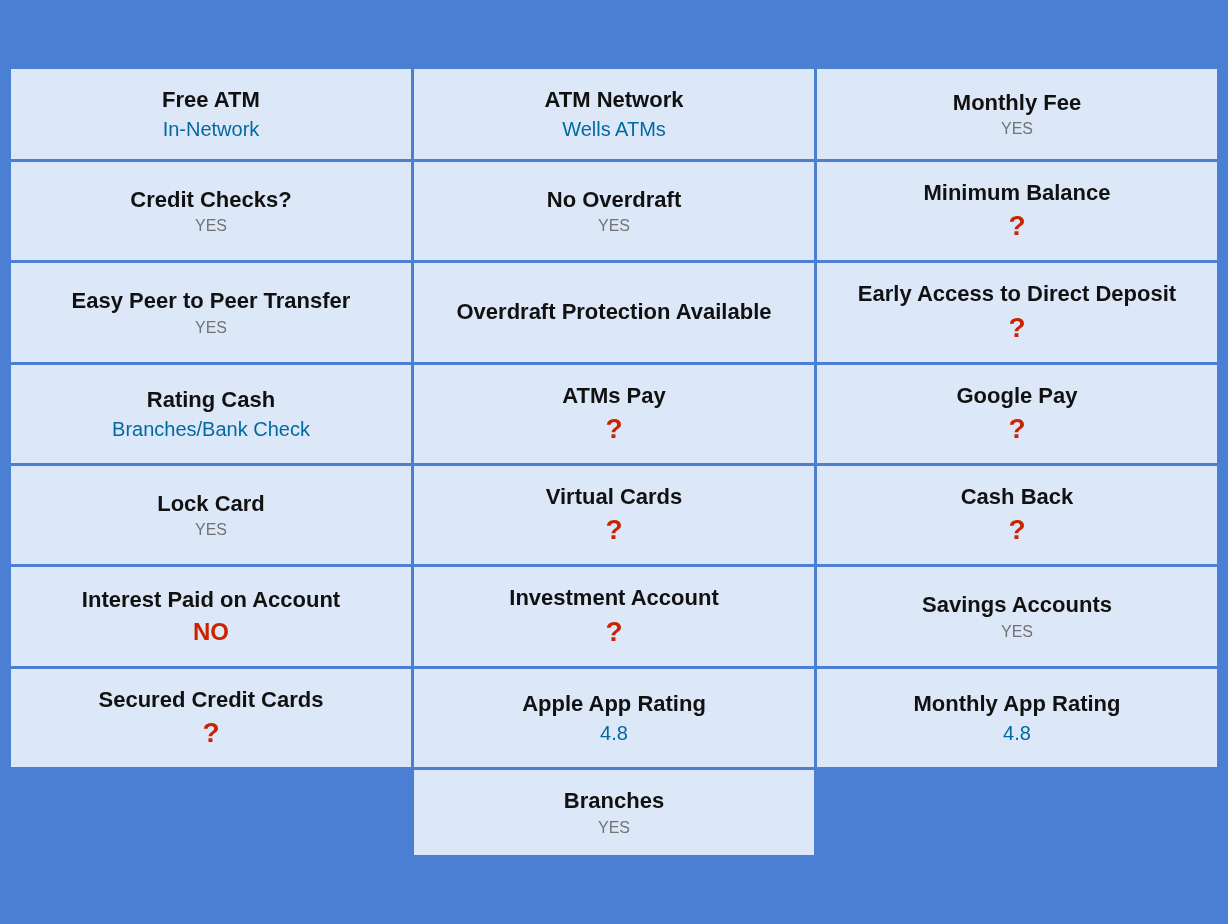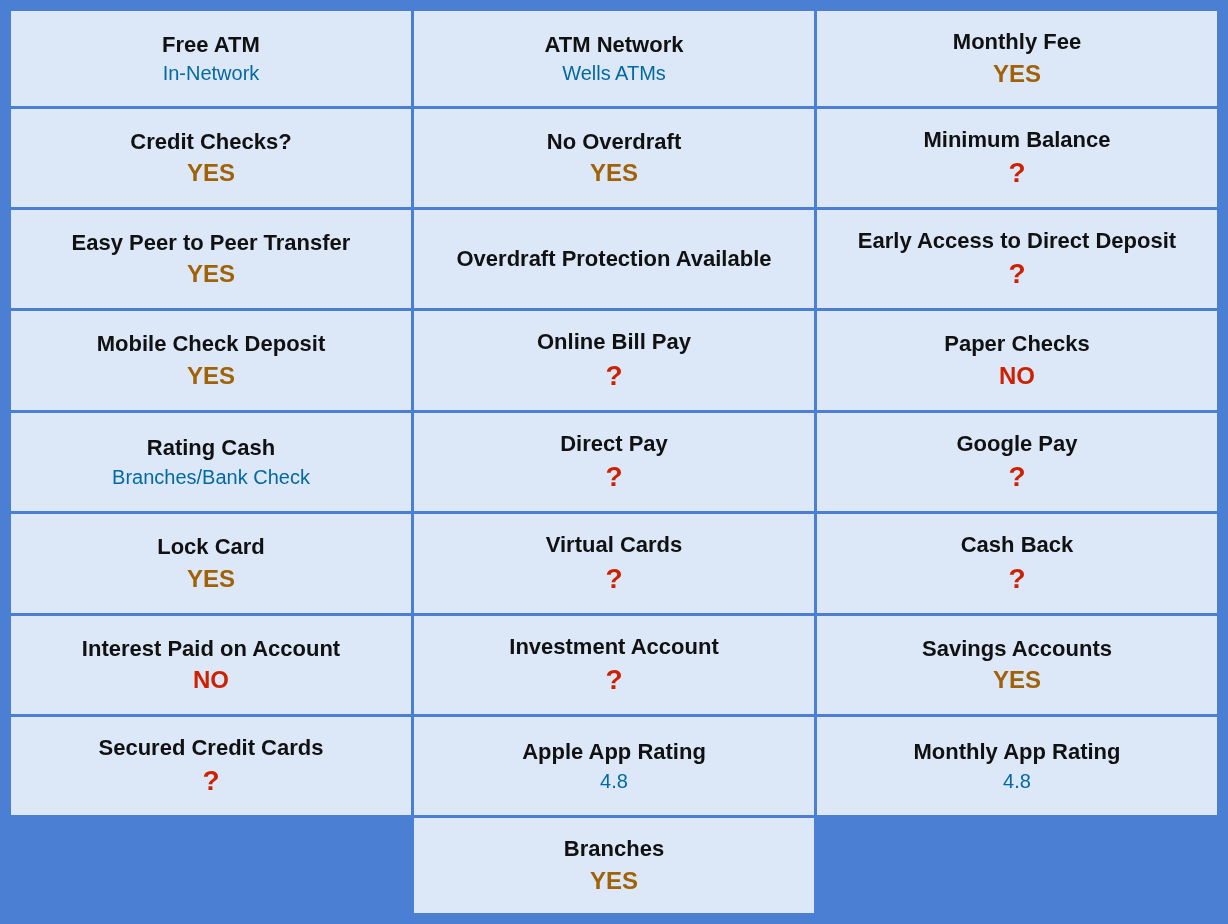--- a/index.html
+++ b/index.html
@@ -40,23 +40,23 @@
 
     .cell-title {
       font-size: 22px;
       font-weight: bold;
       color: #111;
       line-height: 1.2;
       display: block;
     }
 
     .yes {
-      font-size: 24px;
-      font-weight: bold;
-      color: #a16207;
+      font-size: 16px;
+      font-weight: normal;
+      color: #737373;
       display: block;
       margin-top: 4px;
     }
 
     .no {
       font-size: 24px;
       font-weight: bold;
       color: #cc2200;
       display: block;
       margin-top: 4px;
@@ -124,39 +124,25 @@
           <td>
             <span class="cell-title">Overdraft Protection Available</span>
           </td>
           <td>
             <span class="cell-title">Early Access to Direct Deposit</span>
             <span class="question">?</span>
           </td>
         </tr>
         <tr>
           <td>
-            <span class="cell-title">Mobile Check Deposit</span>
-            <span class="yes">YES</span>
-          </td>
-          <td>
-            <span class="cell-title">Online Bill Pay</span>
-            <span class="question">?</span>
-          </td>
-          <td>
-            <span class="cell-title">Paper Checks</span>
-            <span class="no">NO</span>
-          </td>
-        </tr>
-        <tr>
-          <td>
             <span class="cell-title">Rating Cash</span>
             <span class="plain">Branches/Bank Check</span>
           </td>
           <td>
-            <span class="cell-title">Direct Pay</span>
+            <span class="cell-title">ATMs Pay</span>
             <span class="question">?</span>
           </td>
           <td>
             <span class="cell-title">Google Pay</span>
             <span class="question">?</span>
           </td>
         </tr>
         <tr>
           <td>
             <span class="cell-title">Lock Card</span>

